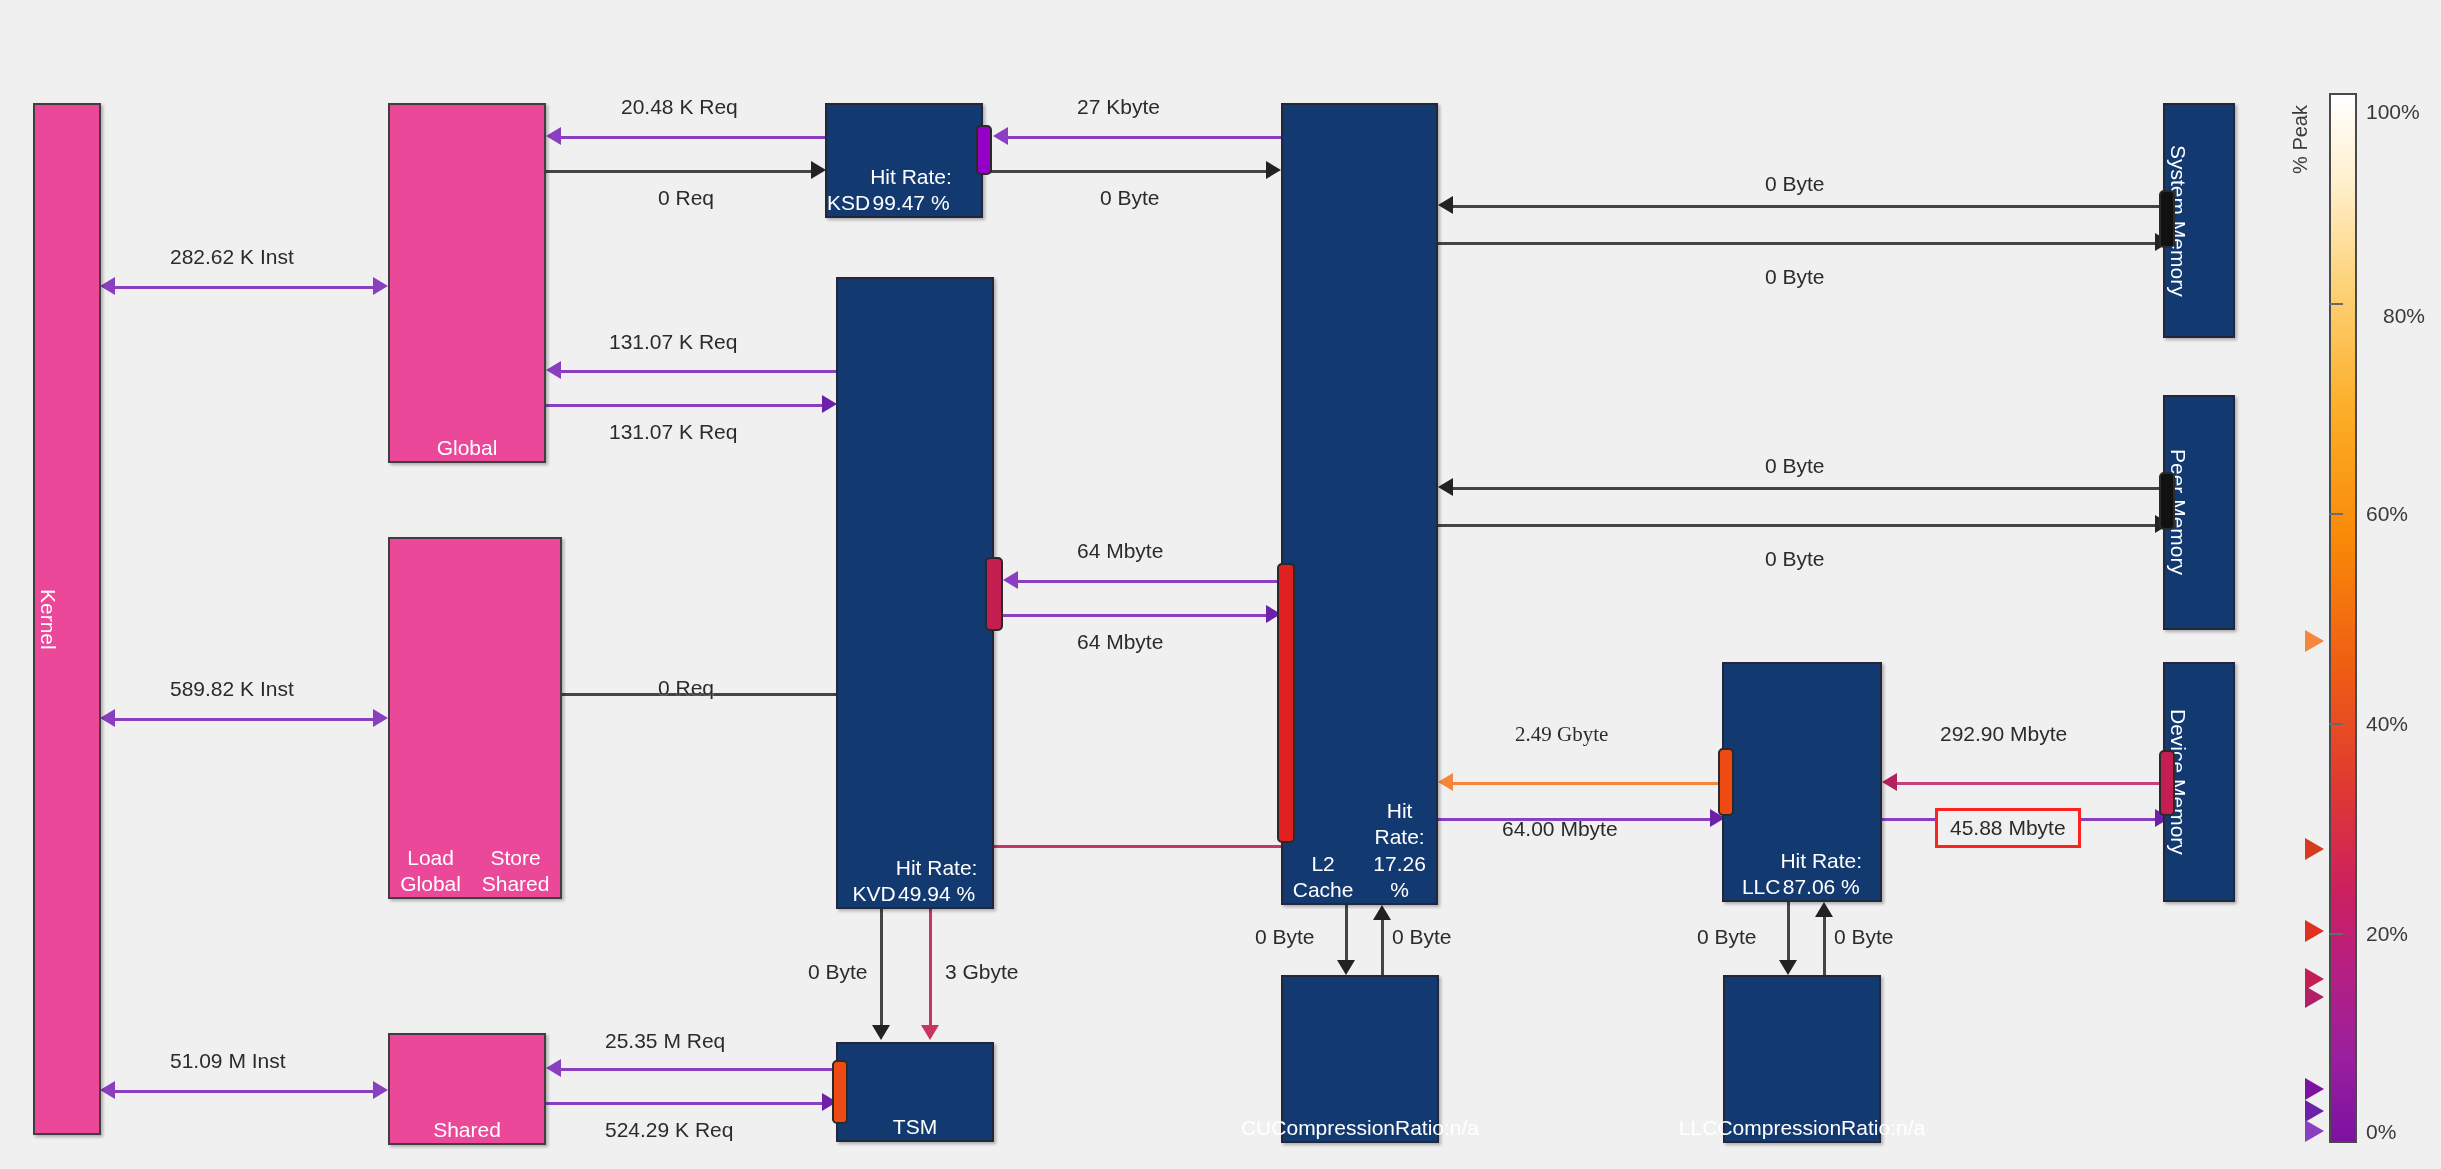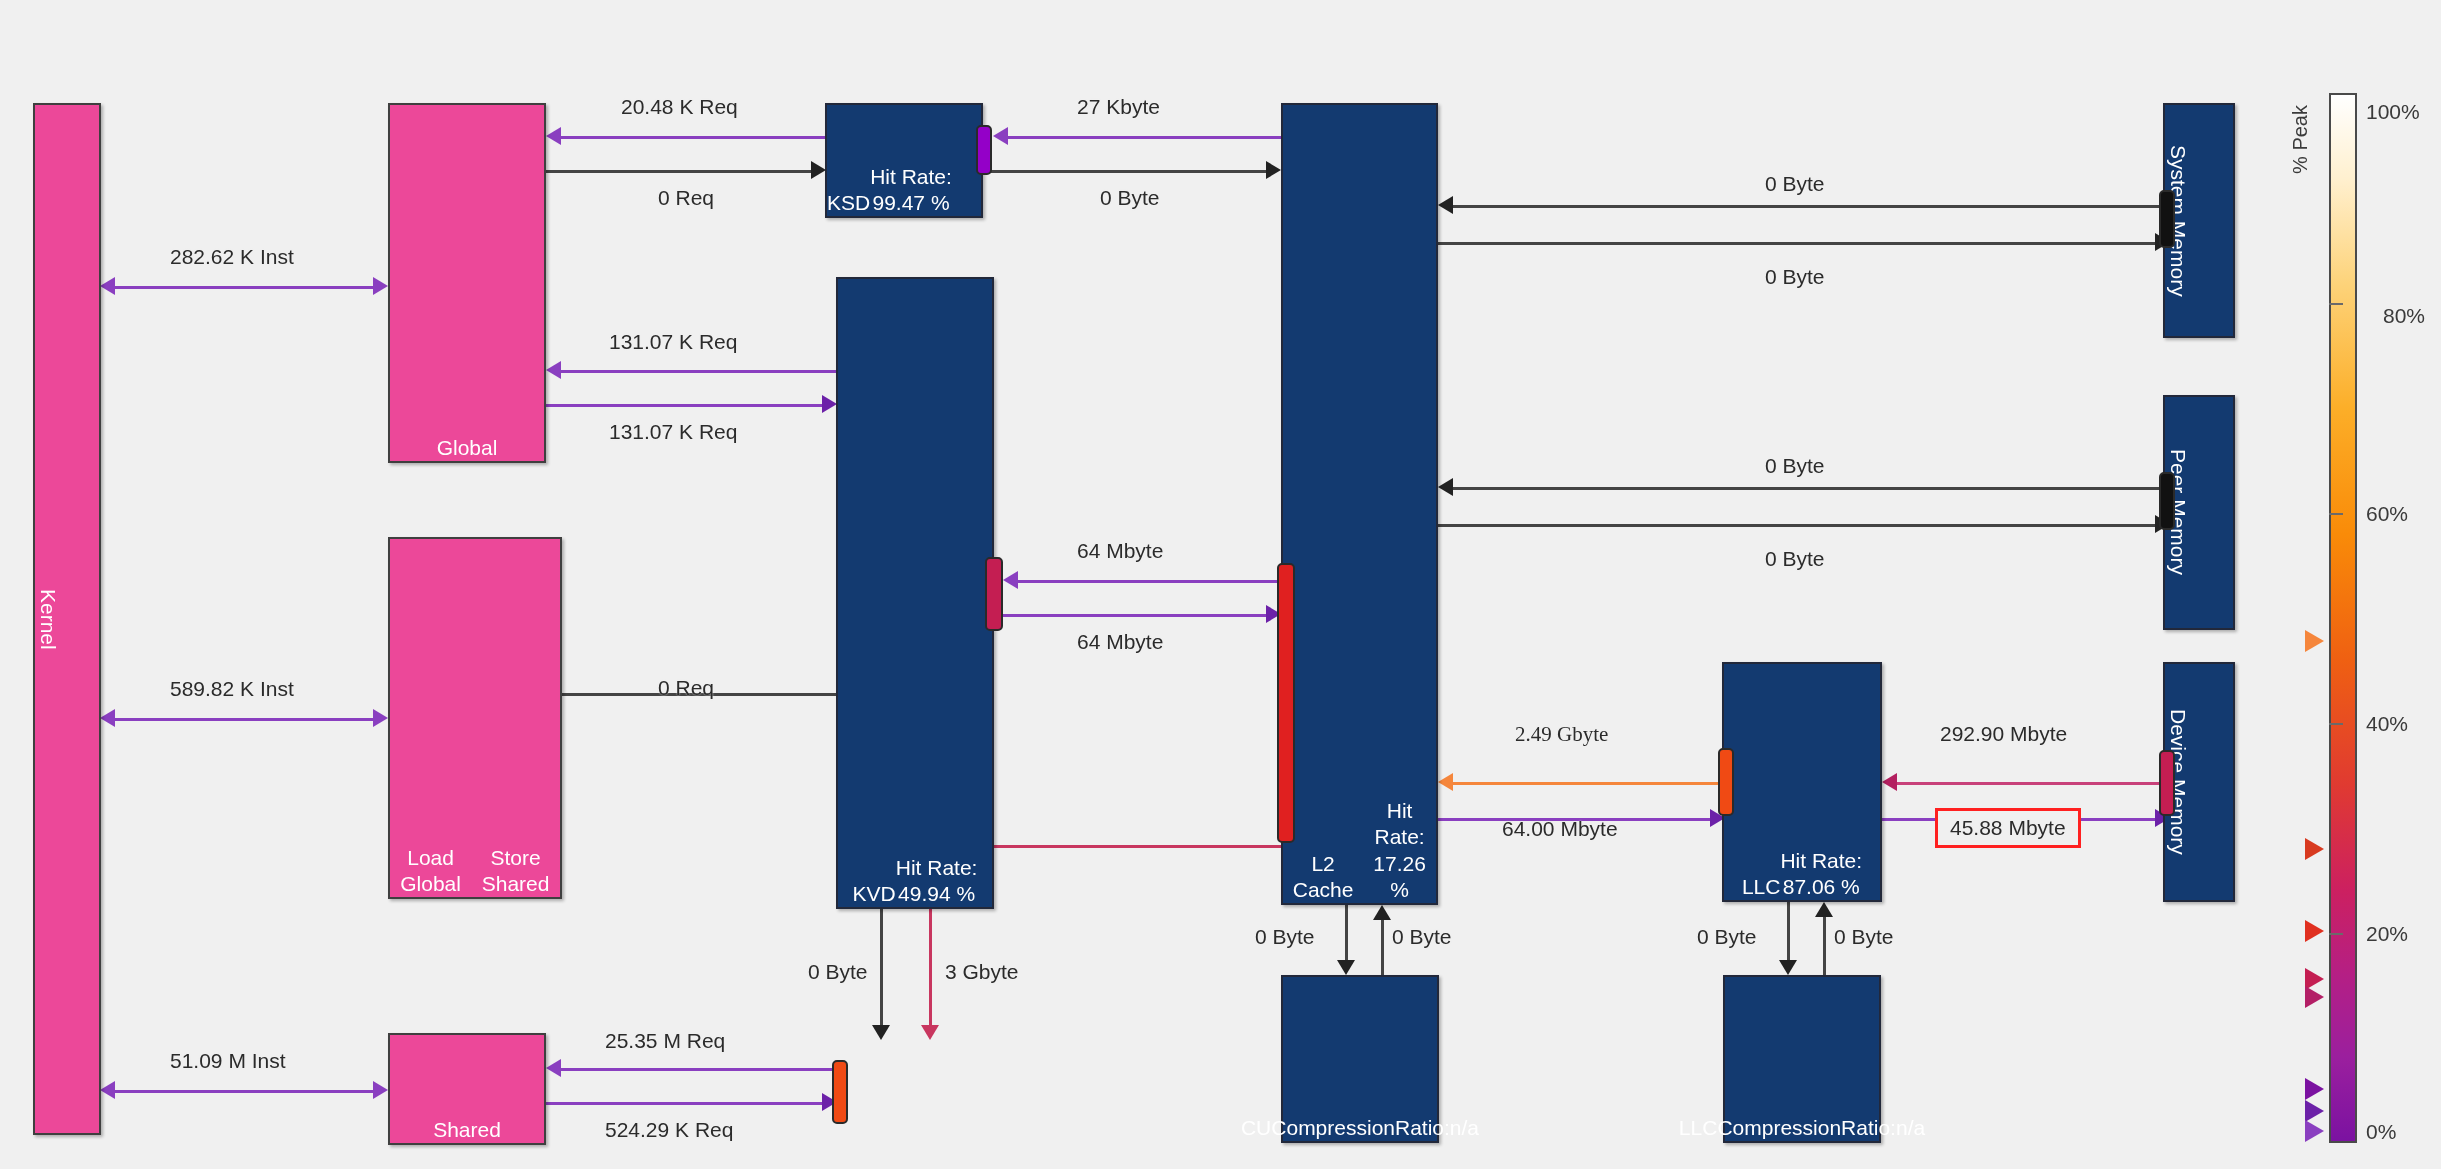--- a/index.html
+++ b/index.html
@@ -186,20 +186,23 @@
   <div class="node blue" style="left:836px; top:277px; width:158px; height:632px;">
     <span class="nm">KVD</span>
     <span class="hr">
       <span class="l1">Hit Rate:</span>
       <span class="l2">49.94 %</span>
     </span>
   </div>
 
   <div class="port" style="left:985px; top:557px; width:18px; height:74px; background:#c41e52;"></div>
 
+  <div class="node blue" style="left:836px; top:1042px; width:158px; height:100px;">
+    <span class="nm">TSM</span>
+  </div>
 
   <div class="port" style="left:832px; top:1060px; width:16px; height:64px; background:#f04a14;"></div>
 
   <div class="node blue" style="left:1281px; top:103px; width:157px; height:802px;">
     <span class="nm">L2 Cache</span>
     <span class="hr">
       <span class="l1">Hit Rate:</span>
       <span class="l2">17.26 %</span>
     </span>
   </div>

